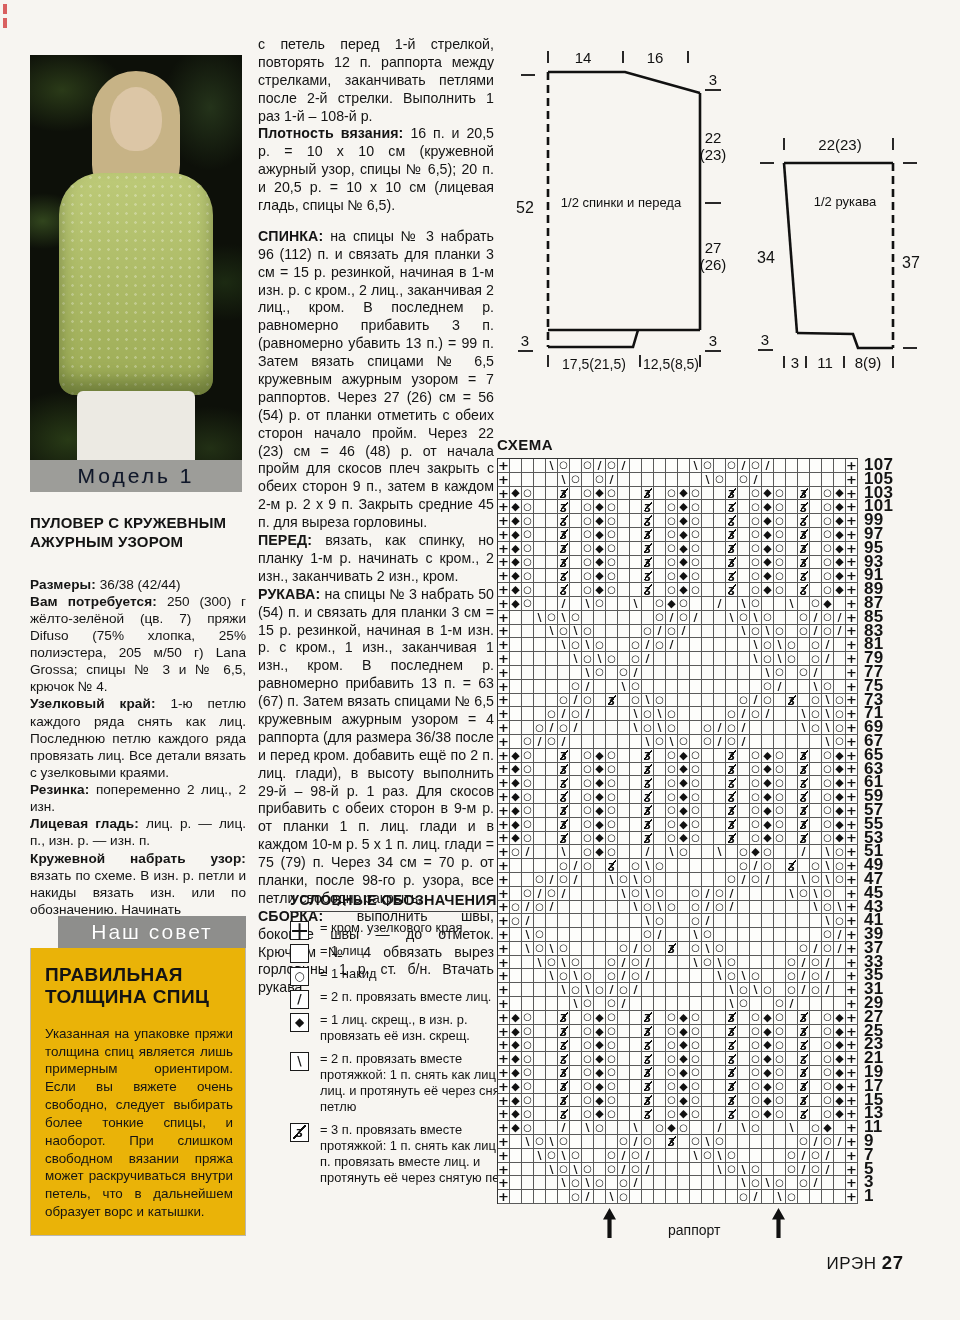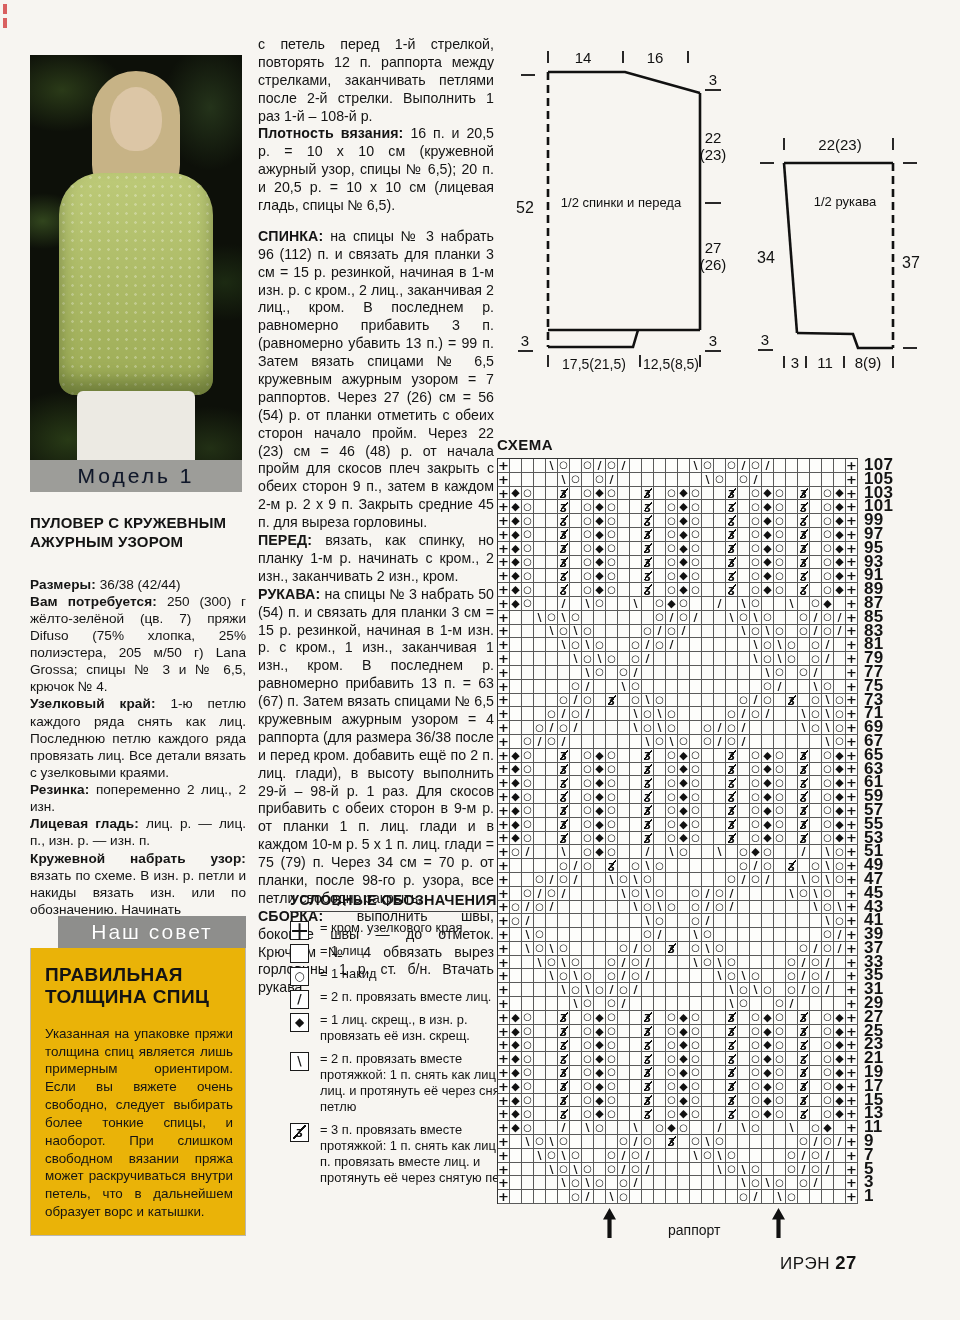--- a/index.html
+++ b/index.html
@@ -94,21 +94,21 @@
   .legend-sym.sym-t::after { content:""; position:absolute; left:12%; top:8%; width:78%; height:80%;
     background:linear-gradient(to bottom right, rgba(0,0,0,0) 45%, #111 45%, #111 55%, rgba(0,0,0,0) 55%); }
   #row-numbers { position:absolute; left:864px; top:458px; width:34px; }
   #row-numbers div { height:13.8px; line-height:13.8px; font-size:17px; font-weight:600;
     text-align:left; letter-spacing:.3px; }
   
   .rap-arrow { position:absolute; width:13px; height:30px; background:#111;
     clip-path:polygon(50% 0, 100% 38%, 66% 38%, 66% 100%, 34% 100%, 34% 38%, 0 38%); }
   #rapport-label { position:absolute; font-size:14px;text-align:right; }
   
-  #footer { position:absolute; left:780px; top:1252px; width:170px; text-align:left; font-size:17px; letter-spacing:.5px; }
+  #footer { position:absolute; left:780px; top:1252px; width:170px; text-align:center; font-size:17px; letter-spacing:.5px; }
   #footer b { font-size:18.5px; }
 </style>
 </head>
 <body>
 
 <div id="page">
 
   <div class="edge-mark" style="left:3px; top:4px;  width:4px; height:10px;"></div>
   <div class="edge-mark" style="left:3px; top:18px; width:4px; height:10px;"></div>
 

